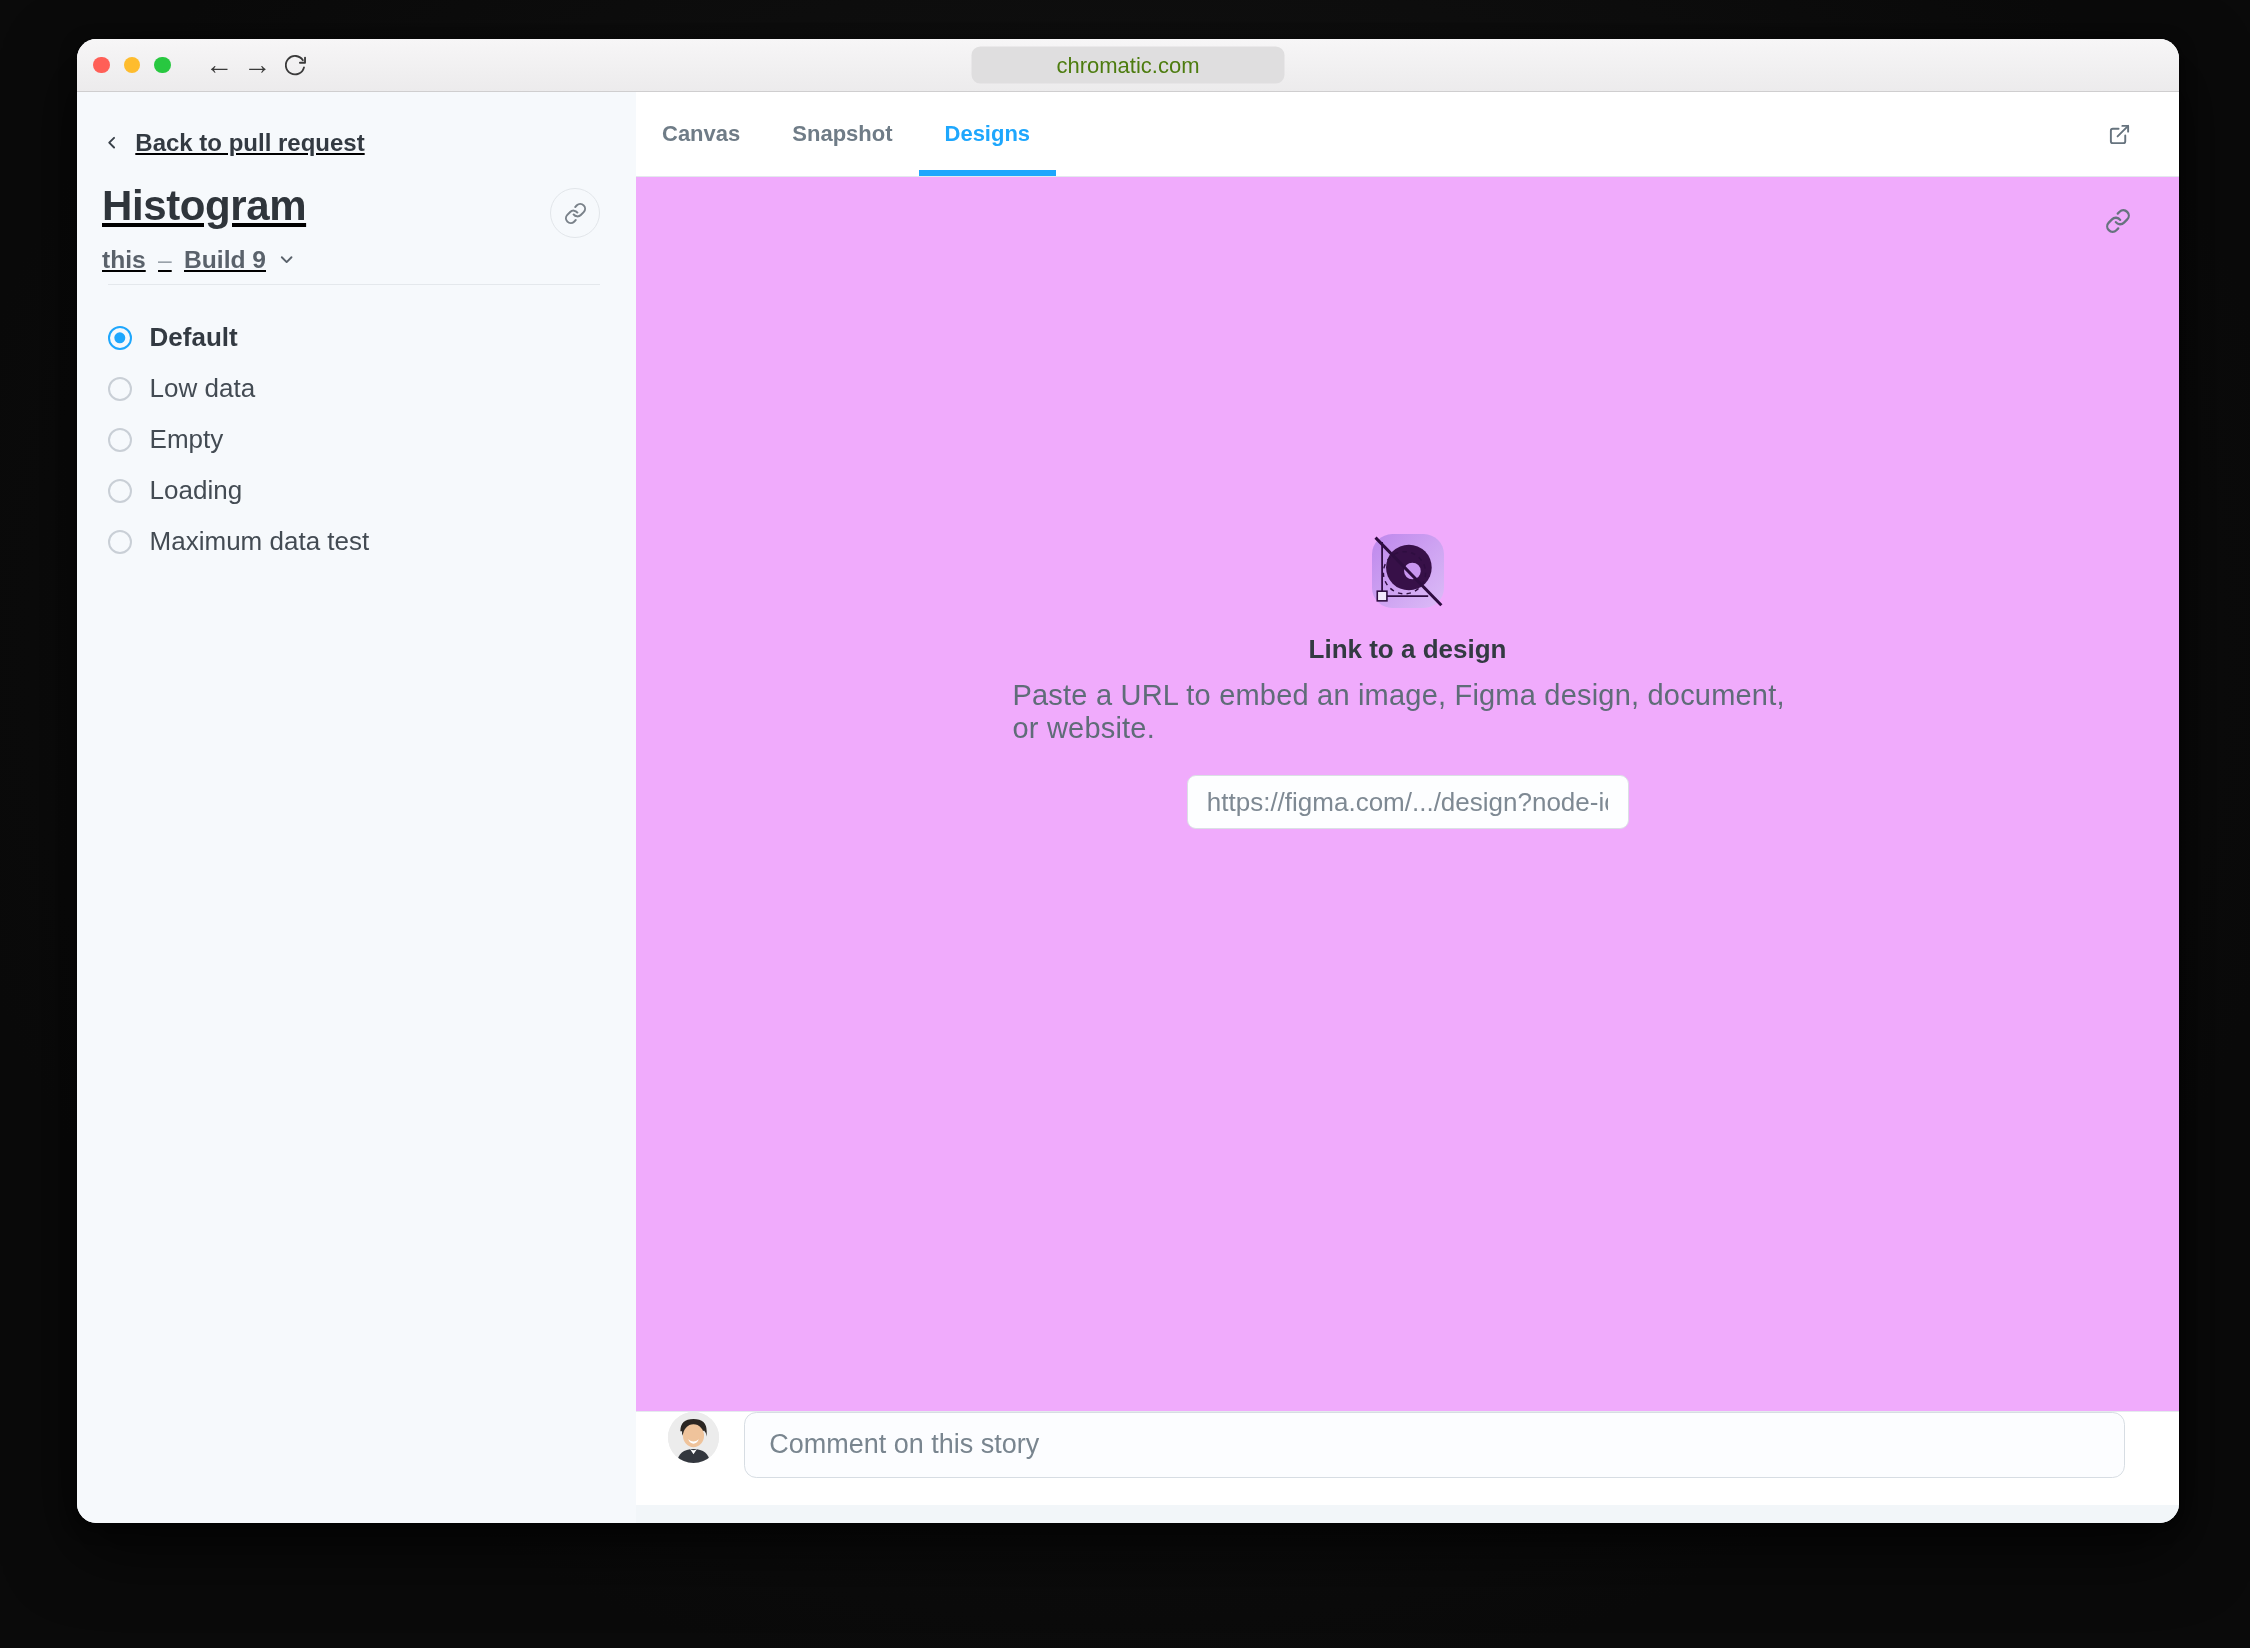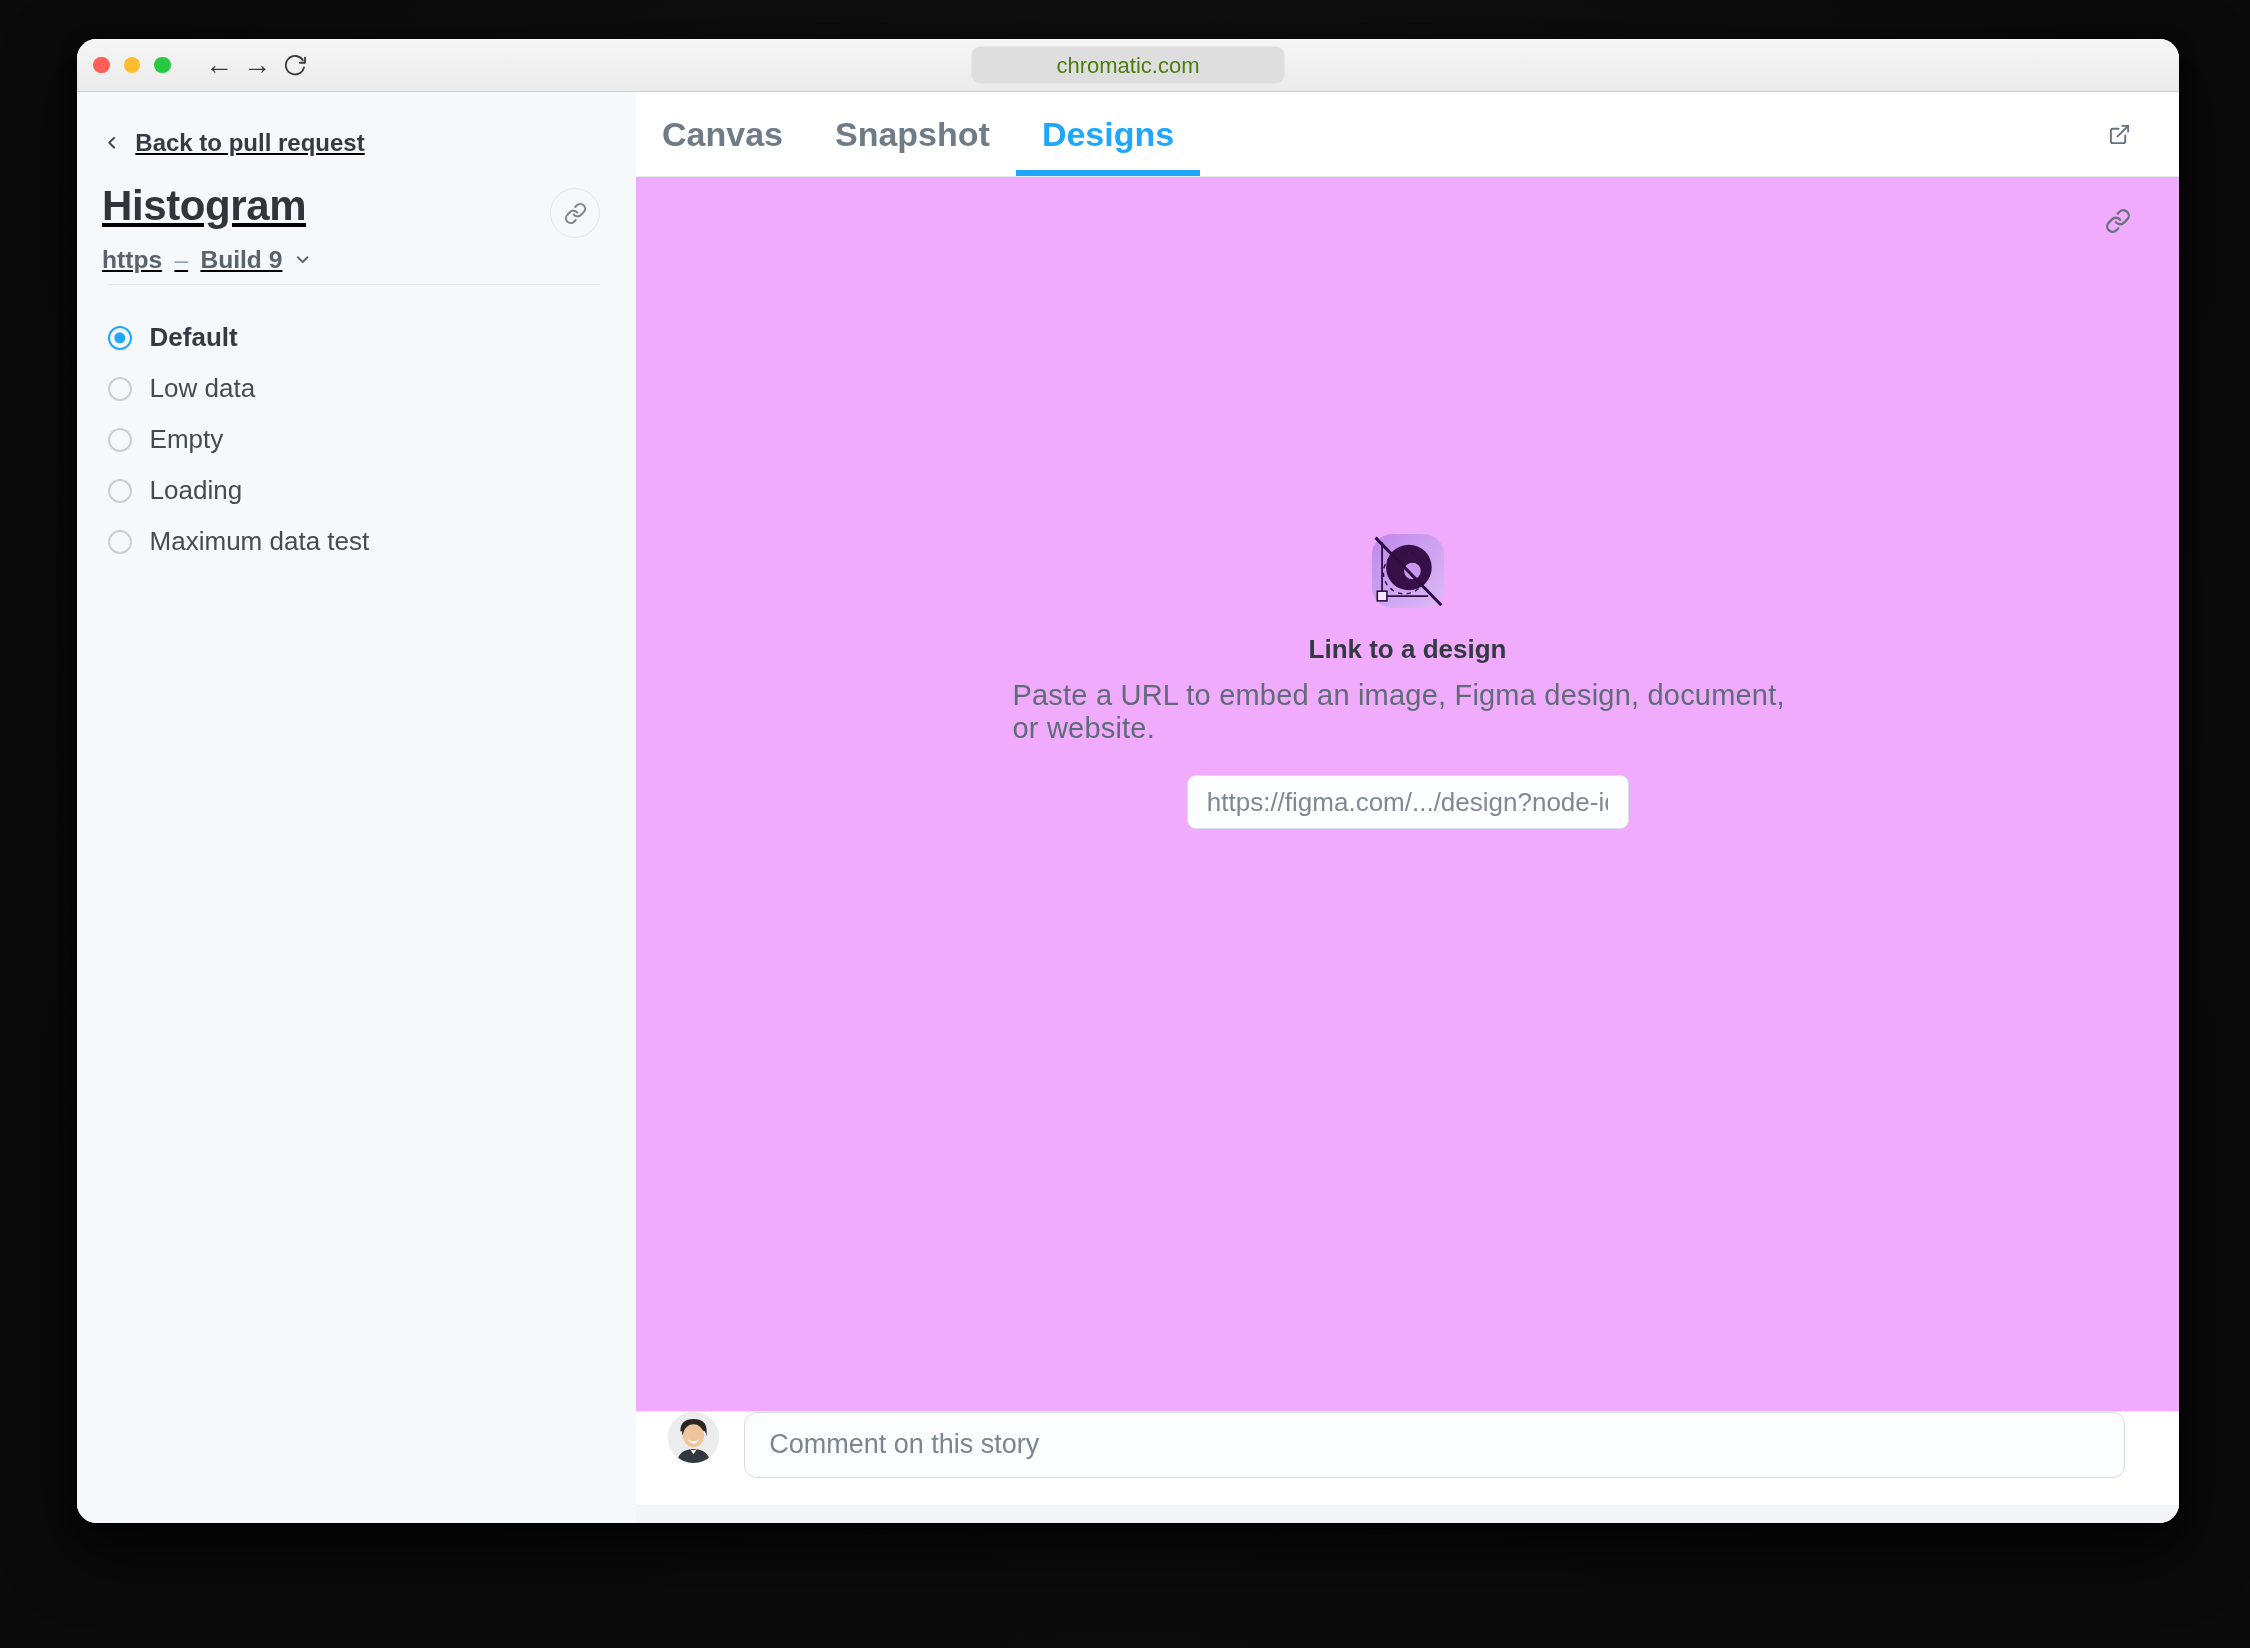--- a/index.html
+++ b/index.html
@@ -52,21 +52,21 @@
   .story-item.selected .radio::after { content:""; position:absolute; left:50%; top:50%;
            width:11.4px; height:11.4px; border-radius:50%; background:#1EA7FD;
            transform:translate(-50%,-50%); }
   .story-label { font-size:26px; color:#434B53; }
   .story-item.selected .story-label { font-weight:700; color:#333A42; }
 
   
   .content { flex:1; display:flex; flex-direction:column; min-width:0; }
   .tabbar { flex:0 0 85px; background:#FFFFFF; border-bottom:0.9px solid #E4E9ED;
             display:flex; align-items:stretch; padding:0 0 0 0; }
-  .tab { display:flex; align-items:center; padding:0 26px; font-size:34px; font-weight:700;
+  .tab { display:flex; align-items:center; padding:0 26px; font-size:22px; font-weight:700;
          color:#6F7C87; border-bottom:6.1px solid transparent; border-top:6.1px solid transparent;
          cursor:pointer; }
   .tab.active { color:#1EA7FD; border-bottom-color:#1EA7FD; }
   .ext-btn { margin-left:auto; margin-right:40px; align-self:center; width:39px; height:39px;
              display:flex; align-items:center; justify-content:center; color:#66737E; cursor:pointer; }
 
   .panel { flex:1; background:#f0abfc; position:relative; }
   .permalink-btn { position:absolute; top:24.6px; right:42px; width:39px; height:39px;
                    display:flex; align-items:center; justify-content:center; color:#66737E; cursor:pointer; }
   .design-block { position:absolute; top:357px; left:50%; transform:translateX(-50%);
@@ -123,21 +123,21 @@
         <div class="back-link">
           <svg width="19.3" height="19.3" viewBox="0 0 24 24" fill="none" stroke="#3A424A" stroke-width="2.4" stroke-linecap="round" stroke-linejoin="round">
             <path d="M15 18l-6-6 6-6"></path>
           </svg>
           <span>Back to pull request</span>
         </div>
 
         <div class="story-title">Histogram</div>
 
         <div class="build-row">
-          <span>https</span>
+          <span>this</span>
           <span class="dash">–</span>
           <span>Build 9</span>
           <svg width="19.3" height="19.3" viewBox="0 0 24 24" fill="none" stroke="#5A626B" stroke-width="2.4" stroke-linecap="round" stroke-linejoin="round">
             <path d="M6 9l6 6 6-6"></path>
           </svg>
         </div>
 
         <div class="link-btn">
           <svg width="23" height="23" viewBox="0 0 24 24" fill="none" stroke="currentColor" stroke-width="2.1" stroke-linecap="round" stroke-linejoin="round">
             <path d="M10 13a5 5 0 0 0 7.54.54l3-3a5 5 0 0 0-7.07-7.07l-1.72 1.71"></path>

